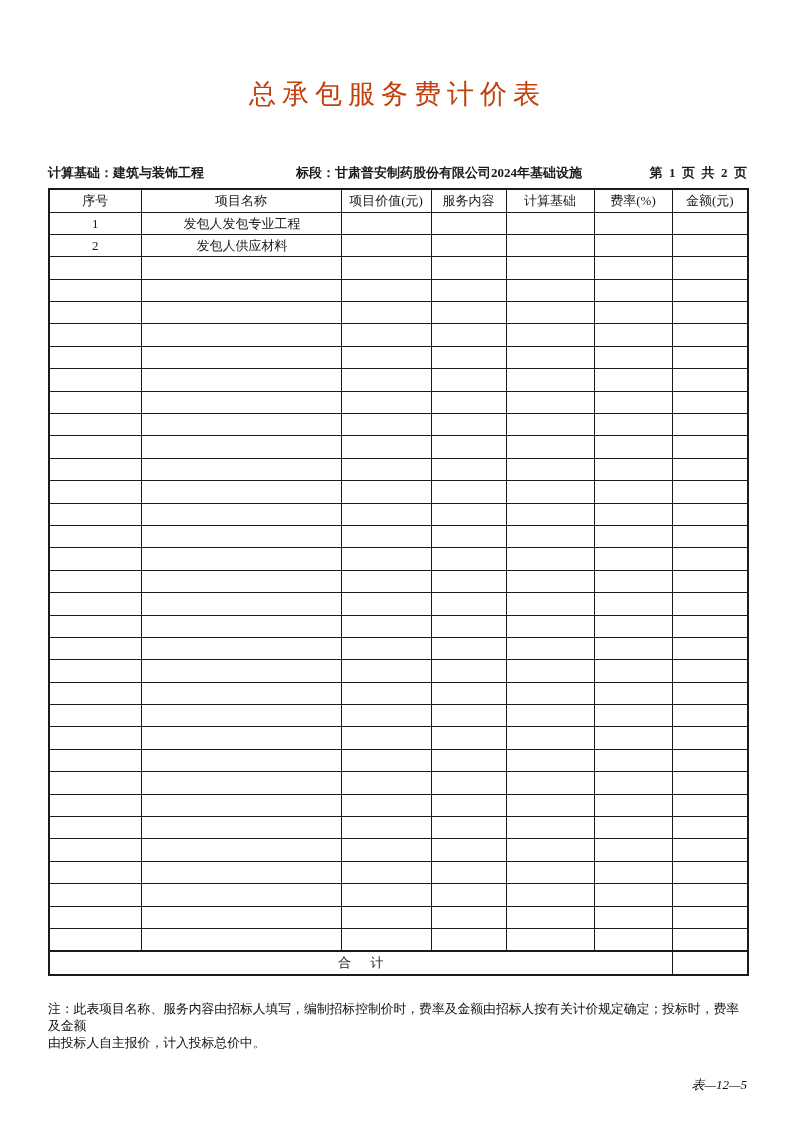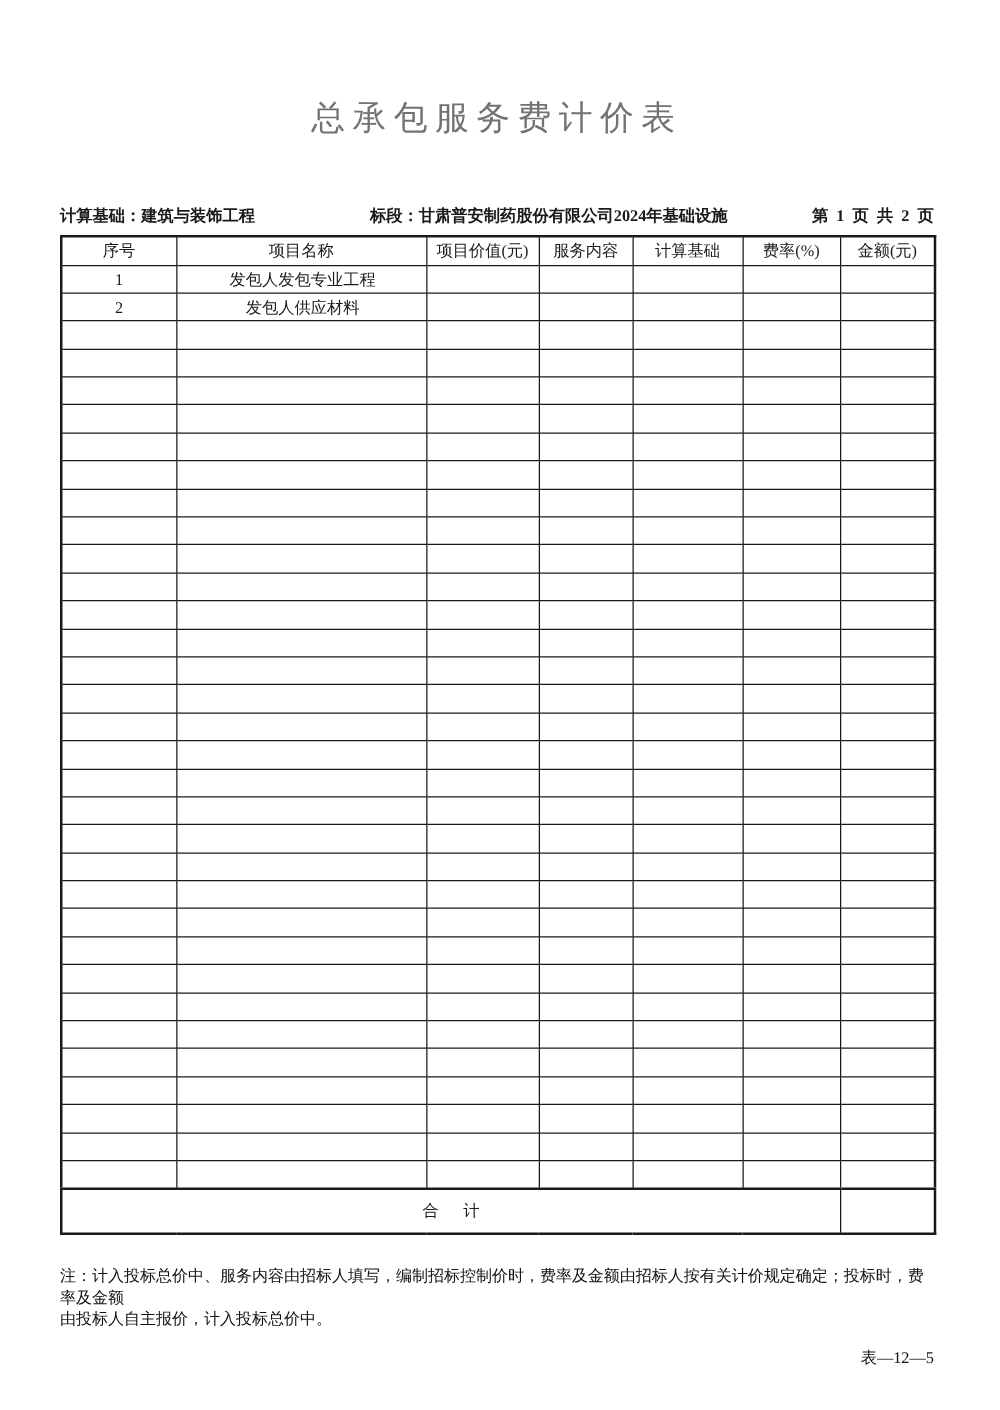--- a/index.html
+++ b/index.html
@@ -14,21 +14,21 @@
     position: relative;
     width: 800px; height: 1128px;
     padding: 0 53px 0 48px;
   }
   .doc-title {
     margin-top: 76px;
     text-align: center;
     font-size: 27px;
     line-height: 36px;
     letter-spacing: 6px;
-    color: #737373;
+    color: #c2410c;
     white-space: nowrap;
   }
   .meta {
     position: relative;
     height: 34px;
     margin-top: 36px;
     font-size: 13px;
     font-weight: bold;
     line-height: 16px;
   }
@@ -52,35 +52,36 @@
     text-align: center;
     vertical-align: middle;
     font-weight: normal;
     line-height: 15px;
     overflow: hidden;
     white-space: nowrap;
   }
   .fee-table thead tr { height: 23px; }
   .fee-table tbody.rows tr { height: 22.4px; }
   .fee-table td.c1 { text-align: center; padding-left: 5px; }
-  .fee-table tr.total-row { height: 36px; }
+  .fee-table tr.total-row { height: 24px; }
   .fee-table tr.total-row td { border-top: 2px solid #1a1a1a; white-space: pre; }
   .note {
     margin-top: 25px;
     width: 699px;
     font-size: 12.8px;
     line-height: 17px;
     color: #111;
   }
   .form-code {
-    margin-top: 13px;
+    margin-top: 24px;
     width: 699px;
     text-align: right;
     font-size: 13px;
     color: #111;
+    font-style: italic;
   }
 </style>
 </head>
 <body>
 
 <div class="page">
 
   <div class="doc-title">总承包服务费计价表</div>
 
   <div class="meta">
@@ -413,19 +414,19 @@
       </tbody>
     <tbody>
       <tr class="total-row">
         <td colspan="6">合      计</td>
         <td></td>
       </tr>
     </tbody>
   </table>
 
   <div class="note">
-    <div>注：计入投标总价中、服务内容由招标人填写，编制招标控制价时，费率及金额由招标人按有关计价规定确定；投标时，费率及金额</div>
+    <div>注：此表项目名称、服务内容由招标人填写，编制招标控制价时，费率及金额由招标人按有关计价规定确定；投标时，费率及金额</div>
     <div>由投标人自主报价，计入投标总价中。</div>
   </div>
 
   <div class="form-code">表—12—5</div>
 
 </div>
 
 </body></html>

